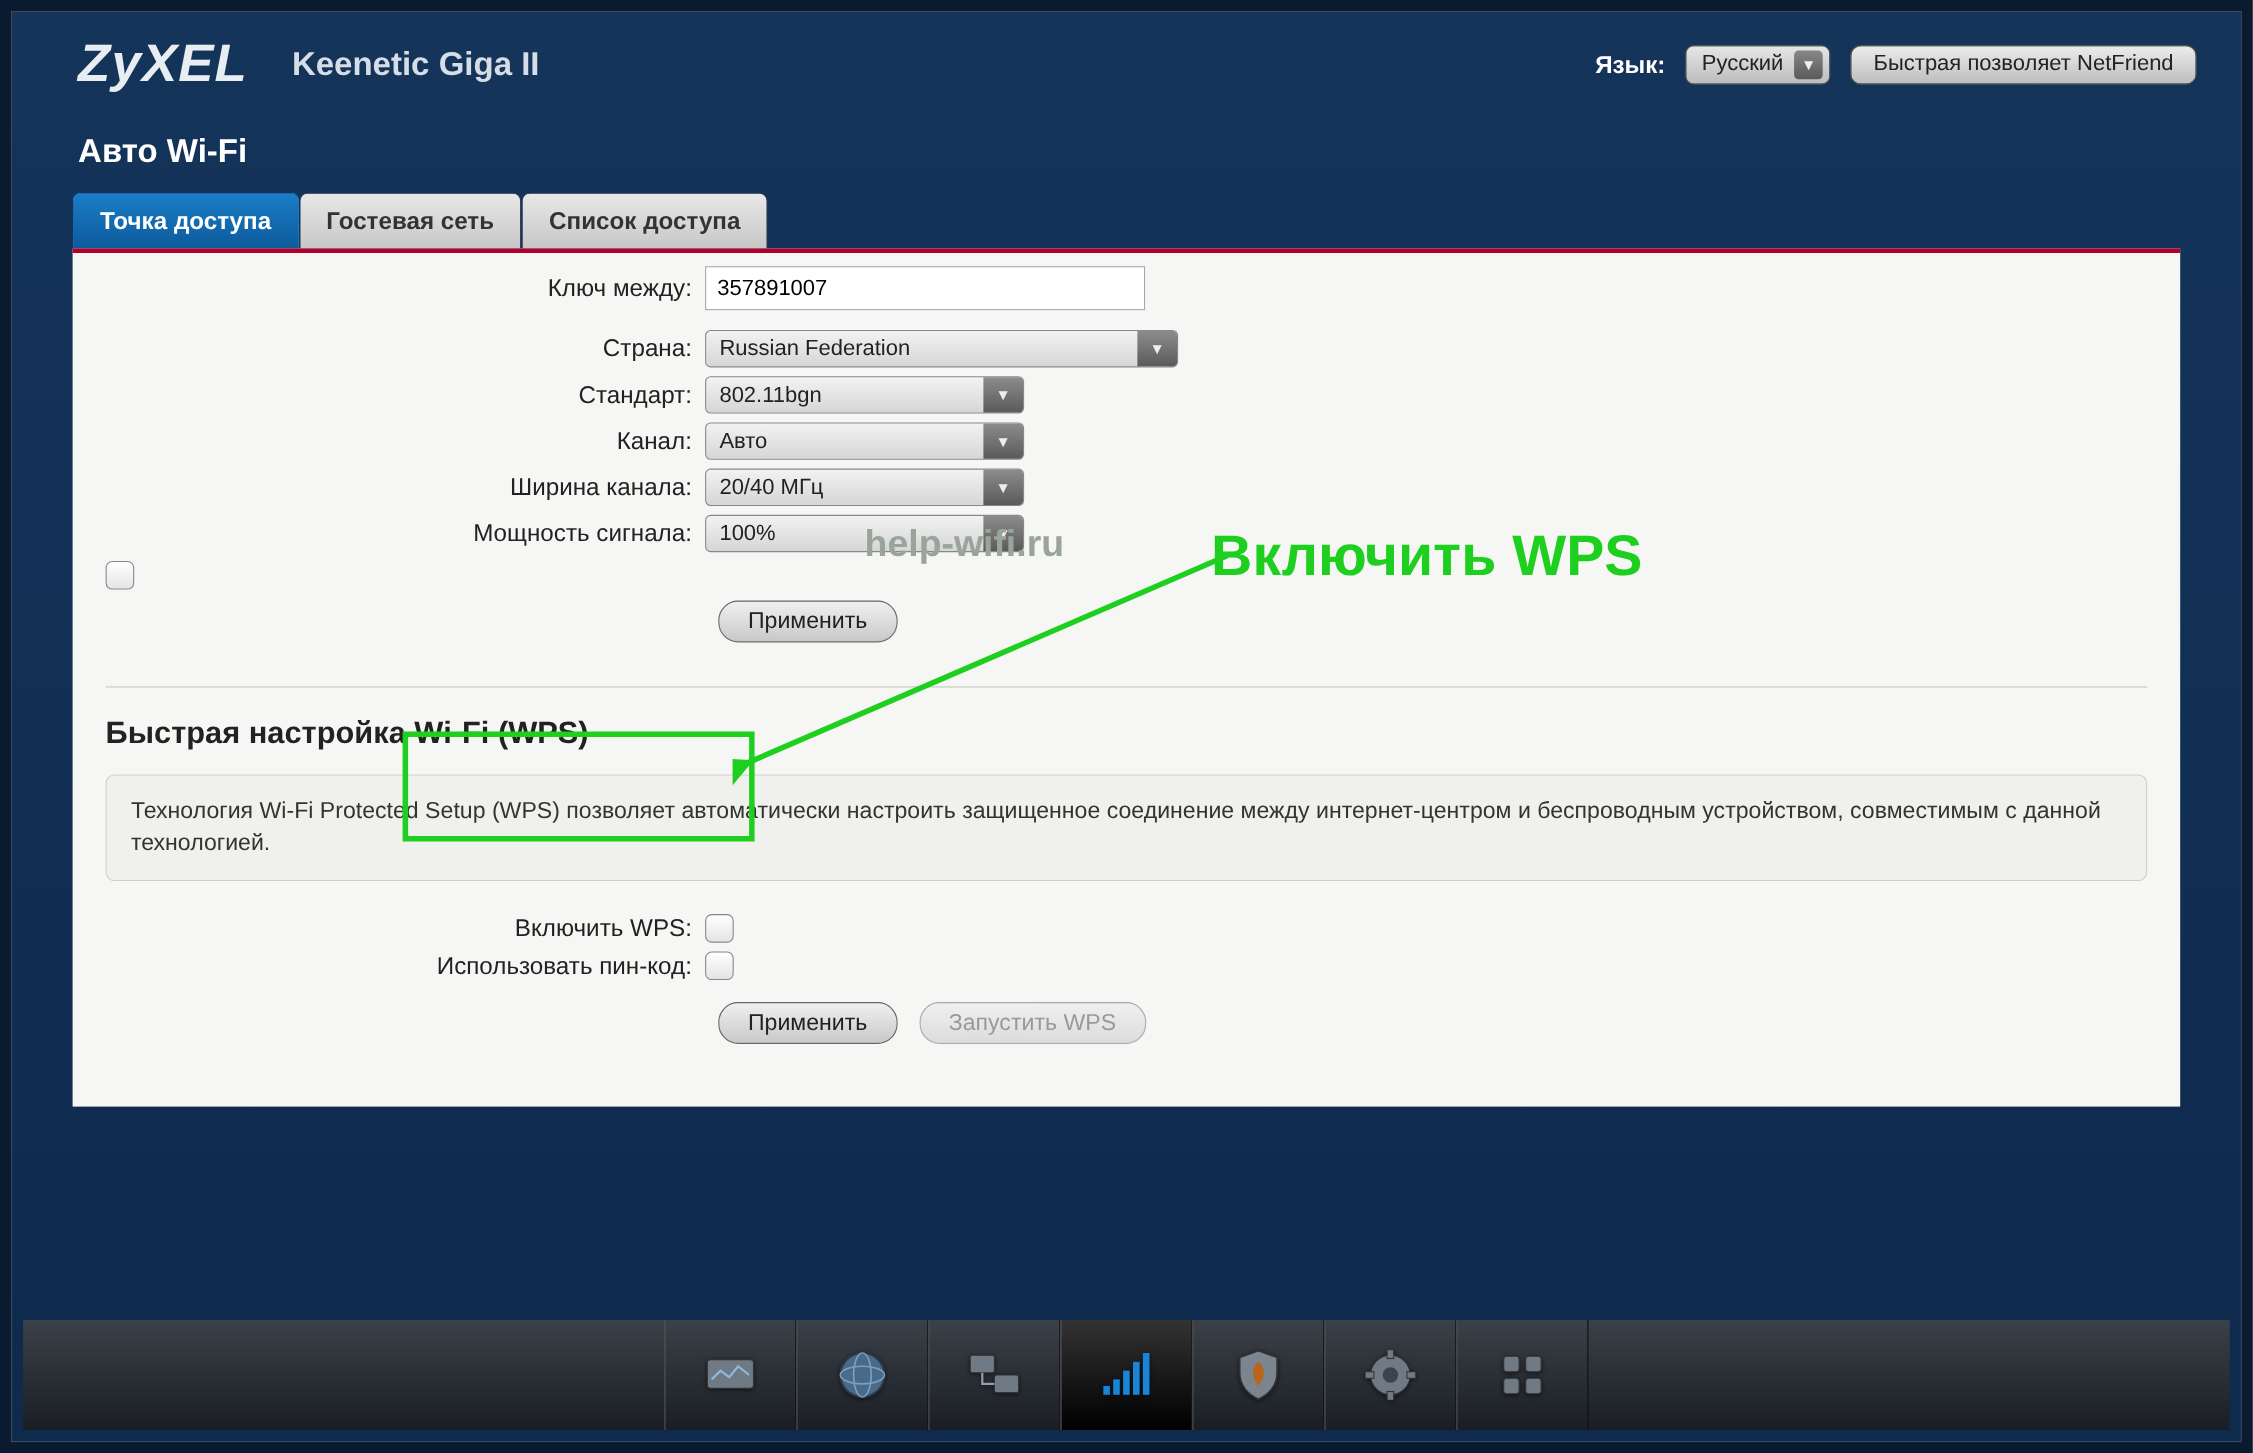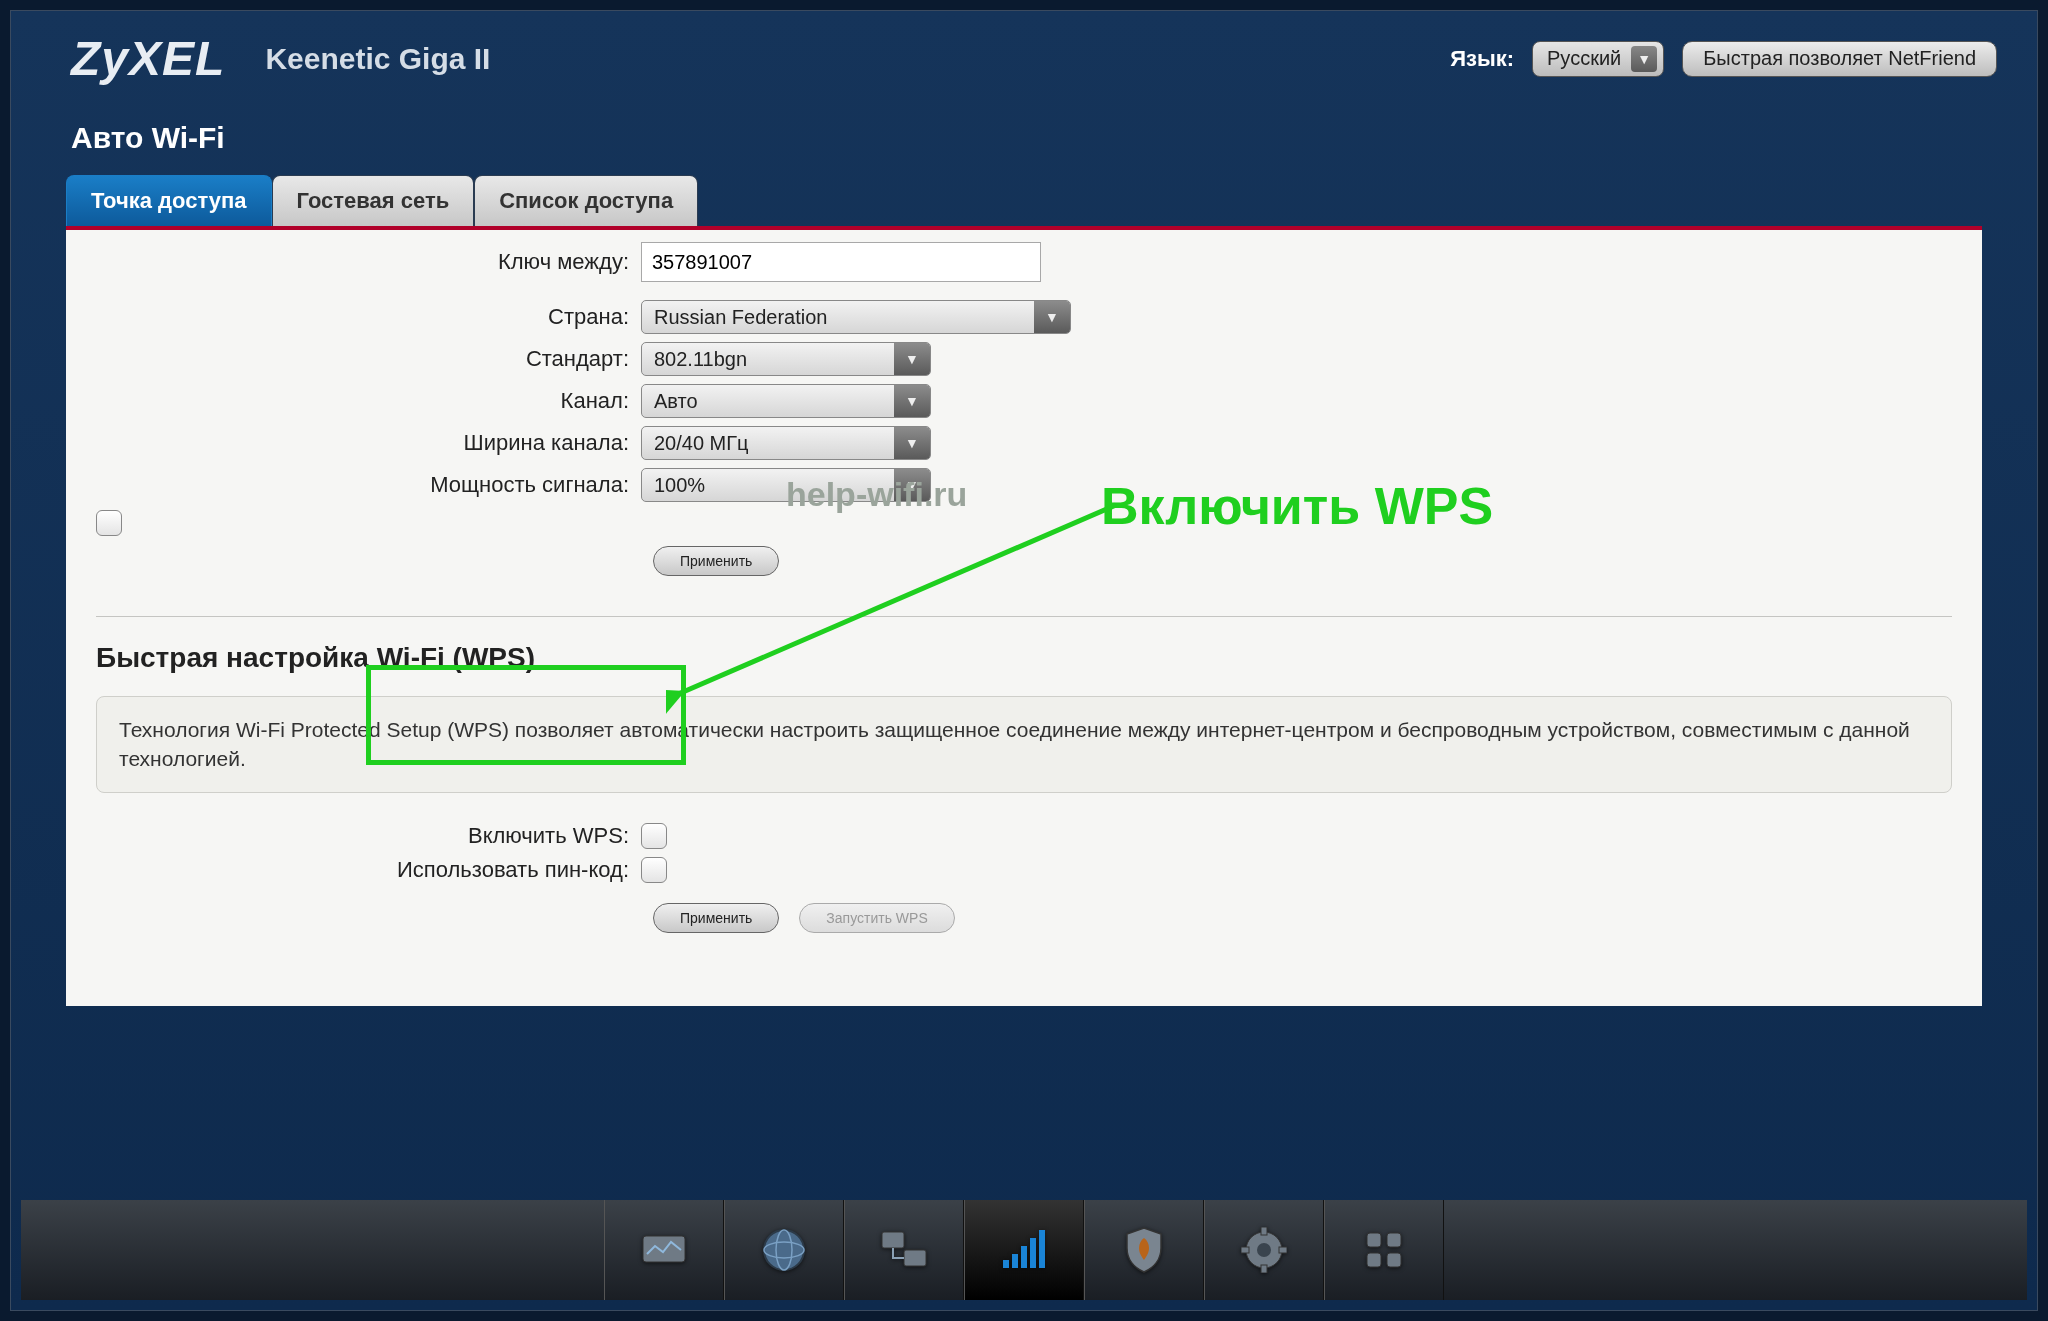--- a/index.html
+++ b/index.html
@@ -157,21 +157,21 @@
     border: 1px solid #888;
     border-radius: 6px;
     background: linear-gradient(#fff,#e4e4e4);
   }
   .action-btn {
     display: inline-block;
     background: linear-gradient(#f0f0f0,#c8c8c8);
     border: 1px solid #666;
     border-radius: 18px;
     padding: 6px 26px;
-    font-size: 14px;
+    font-size: 21px;
     color: #222;
     cursor: pointer;
   }
   .action-btn.disabled {
     color: #999;
     border-color: #aaa;
     background: linear-gradient(#f0f0f0,#dcdcdc);
   }
   .btn-row { padding-left: 557px; margin-top: 10px; display:flex; gap:20px;}
   hr.sep {

